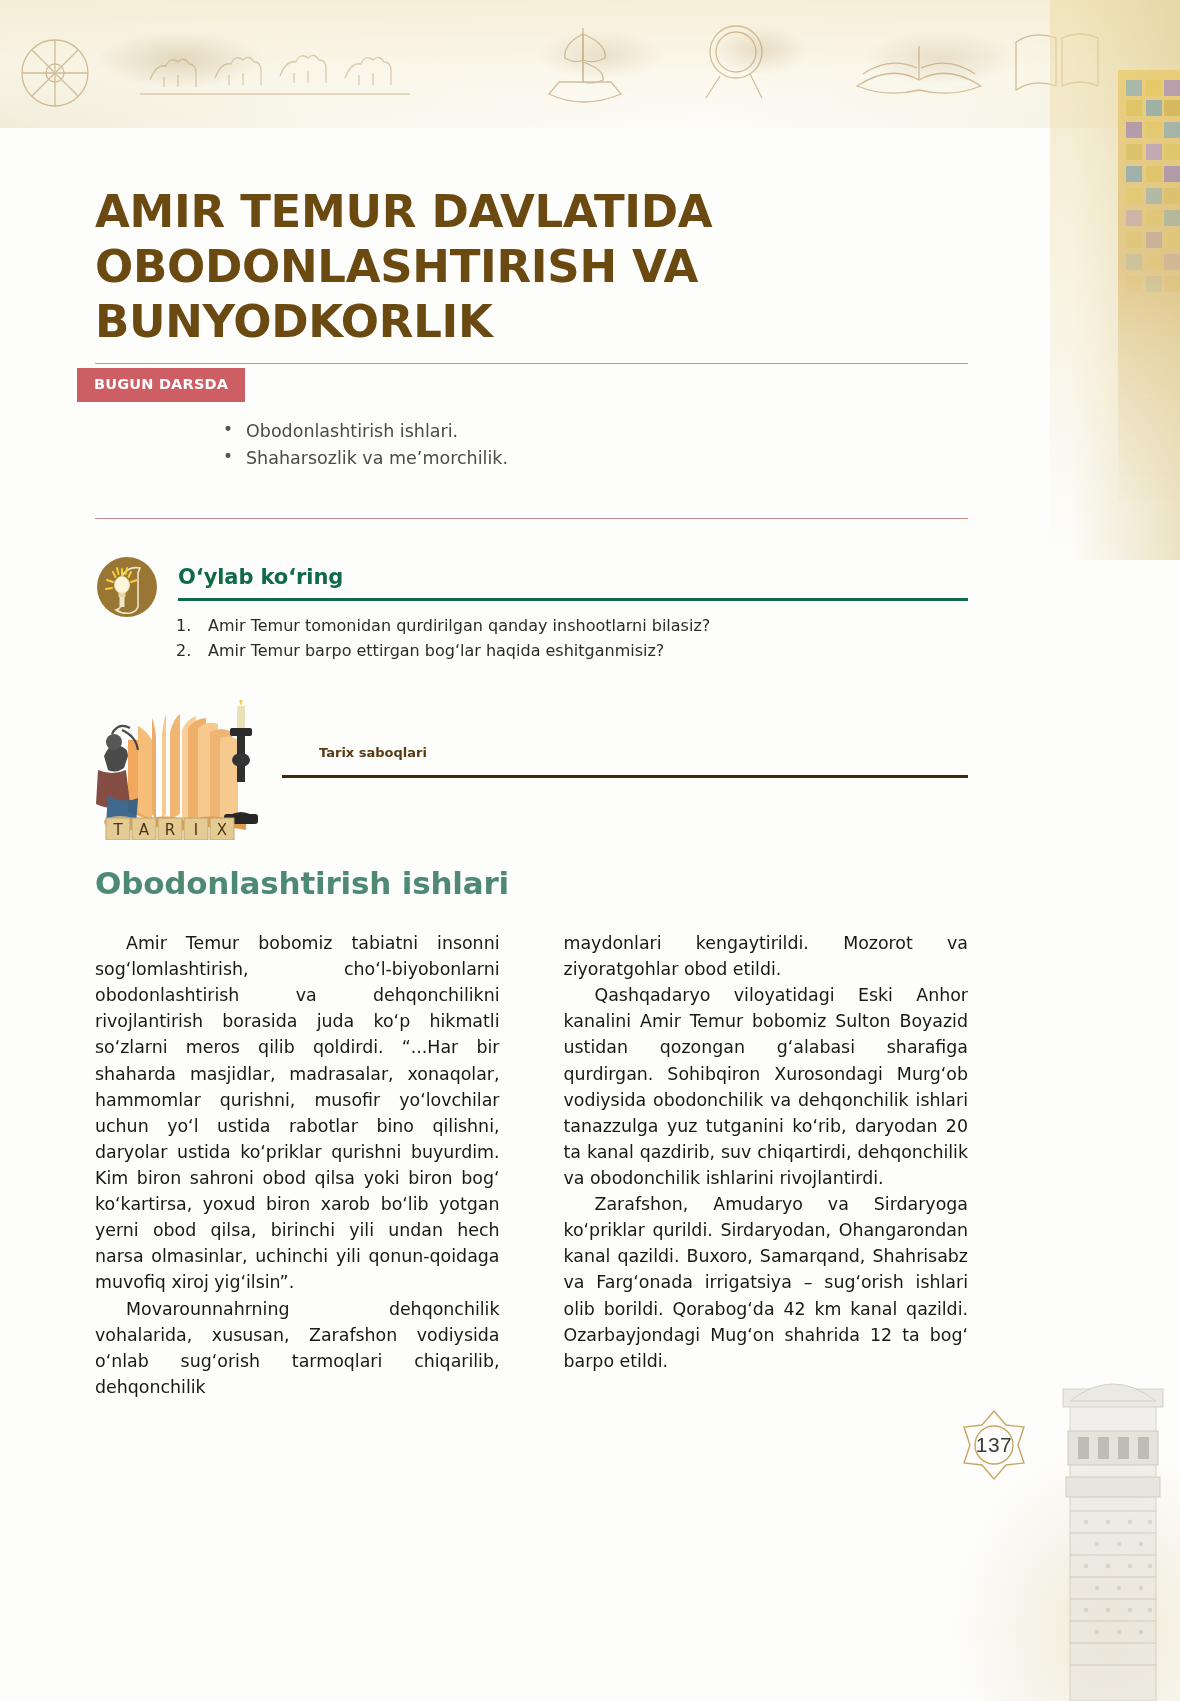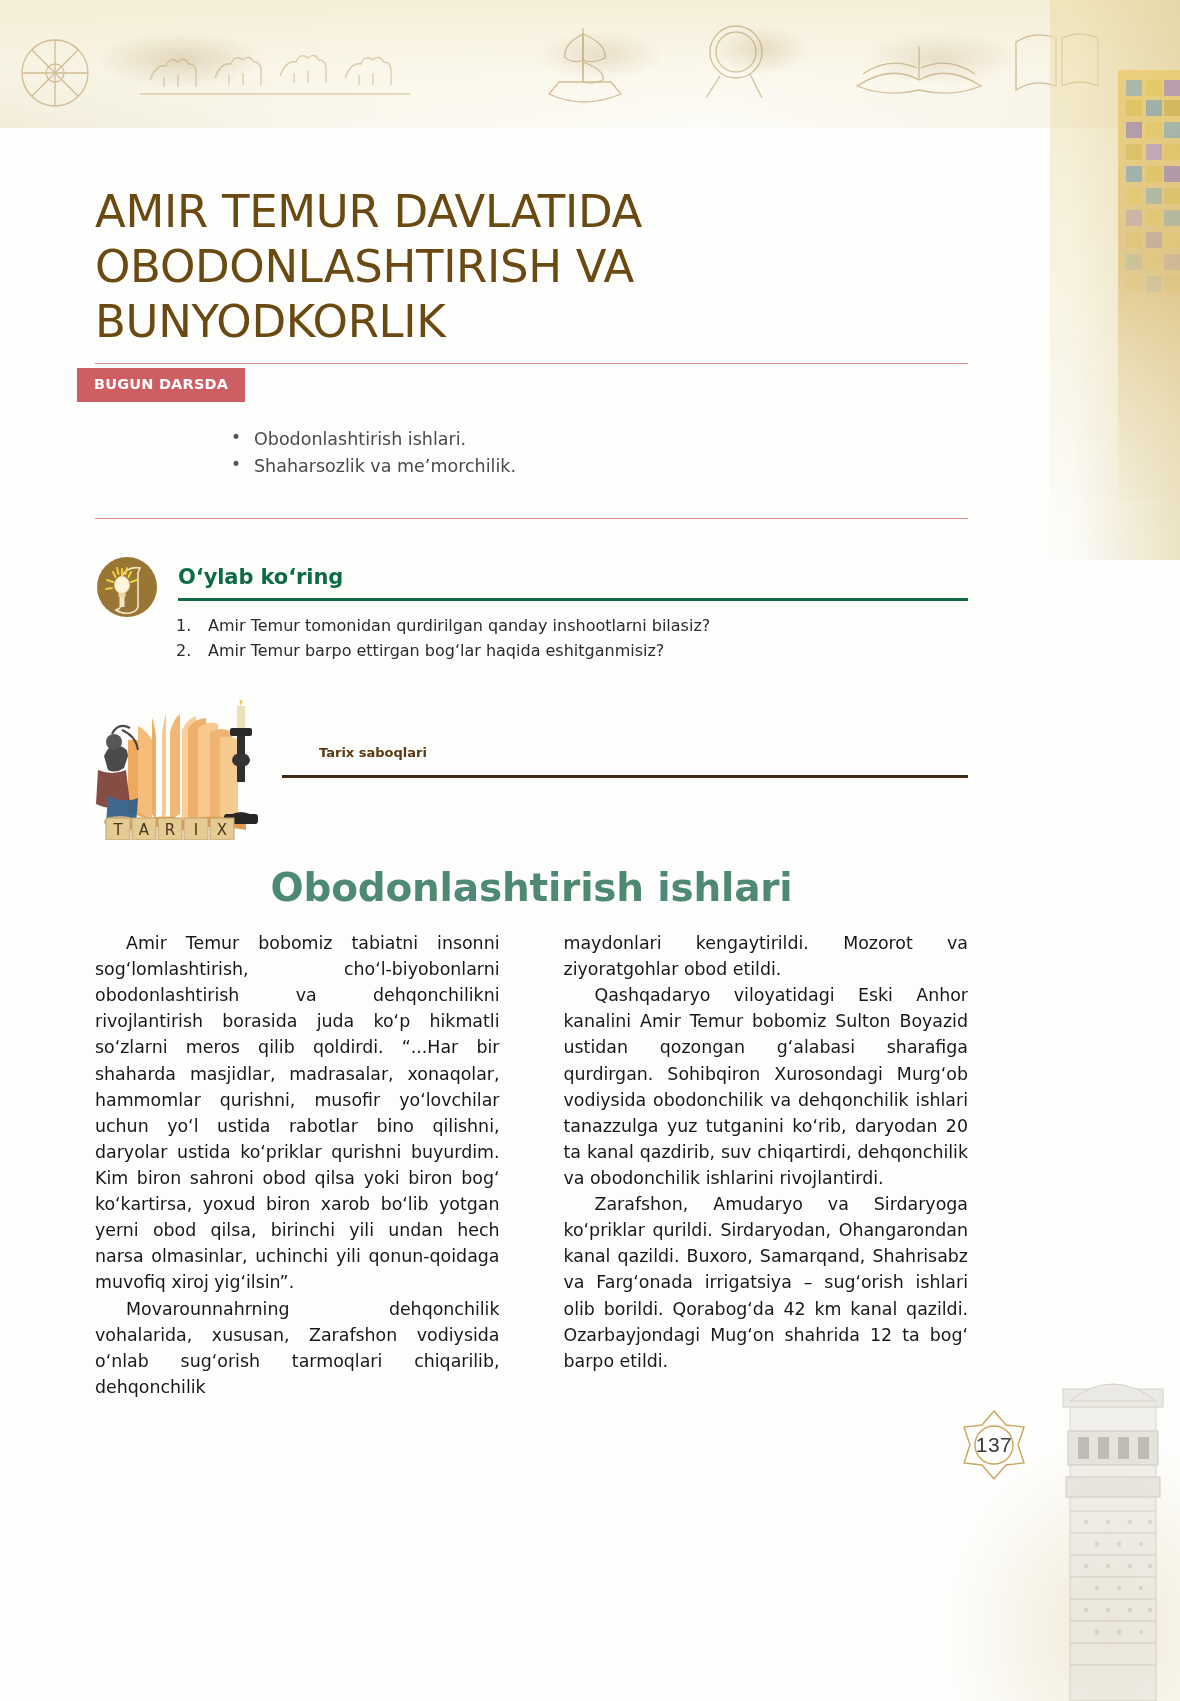--- a/index.html
+++ b/index.html
@@ -76,21 +76,21 @@
   }
 
   
   .content { position: absolute; left: 0; top: 0; width: 1180px; }
 
   .title {
     position: absolute;
     left: 95px; top: 155px;
     width: 760px;
     font-family: "DejaVu Sans", sans-serif;
-    font-weight: 400;
+    font-weight: 700;
     font-size: 45px;
     line-height: 1.22;
     letter-spacing: -0.3px;
     color: #6b4a12;
     text-transform: uppercase;
   }
 
   .rule-top {
     position: absolute;
     left: 95px; top: 363px;
@@ -114,21 +114,21 @@
     font-size: 14.5px;
     letter-spacing: .2px;
     padding: 9px 17px 10px 17px;
     line-height: 1;
   }
 
   .today-list {
     position: absolute;
     left: 218px; top: 418px;
     width: 700px;
-    margin: 8px;
+    margin: 0;
     padding: 0;
     list-style: none;
   }
   .today-list li {
     position: relative;
     padding-left: 28px;
     font-family: "DejaVu Sans", sans-serif;
     font-size: 17.5px;
     line-height: 1.52;
     color: #4a4a4a;
@@ -206,24 +206,23 @@
     left: 282px; top: 775px;
     width: 686px; height: 3px;
     background: #3e2b10;
   }
 
   
   .section-head {
     position: absolute;
     left: 95px; top: 865px;
     width: 873px;
-    text-align: center;
     font-family: "DejaVu Sans", sans-serif;
     font-weight: 700;
-    font-size: 39px;
+    font-size: 31px;
     color: #4e8a73;
     letter-spacing: -0.2px;
   }
 
   
   .columns {
     position: absolute;
     left: 95px; top: 930px;
     width: 873px;
     display: flex;

